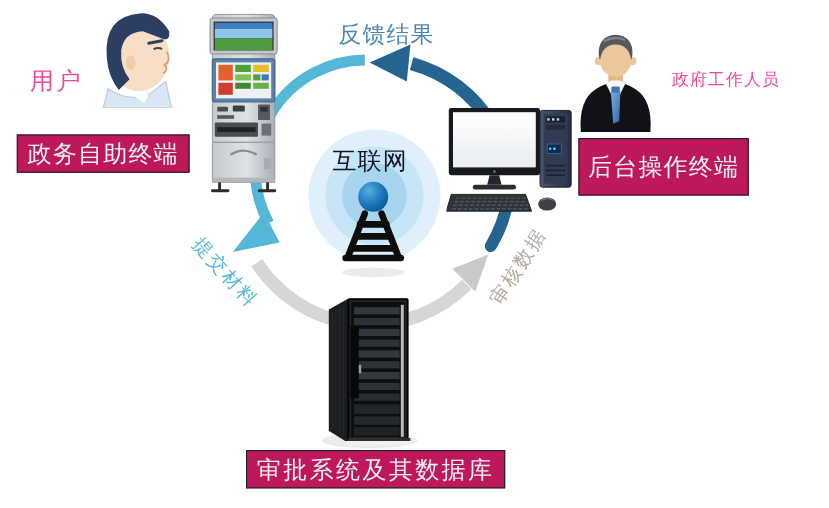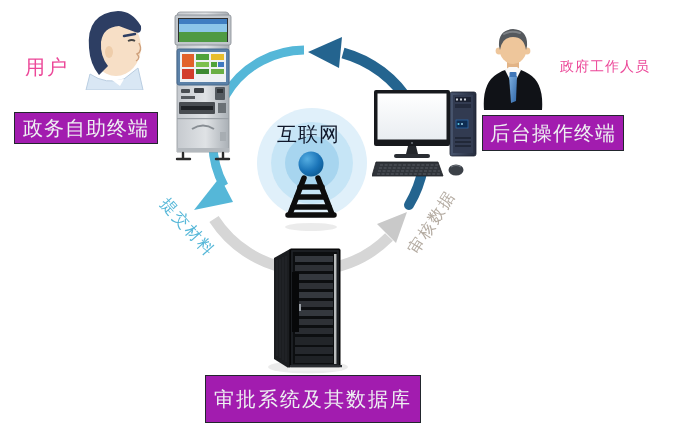--- a/index.html
+++ b/index.html
@@ -3,39 +3,39 @@
 <meta charset="utf-8">
 <style>
   html,body{margin:0;padding:0;background:#fff;}
   .canvas{
     position:relative;width:691px;height:423px;background:#ffffff;overflow:hidden;
     font-family:"Liberation Sans","DejaVu Sans",sans-serif;
   }
   .canvas svg{position:absolute;}
   .txt{position:absolute;color:#ec4899;white-space:nowrap;z-index:6;}
   .tag{
-    position:absolute;background:#a21caf;border:1px solid #22262d;color:#eef0f2;
+    position:absolute;background:#be185d;border:1px solid #22262d;color:#eef0f2;
     display:flex;align-items:center;justify-content:center;
     font-size:20px;letter-spacing:1px;z-index:6;box-sizing:border-box;
   }
   #t-user{left:25px;top:54px;font-size:20px;letter-spacing:2px;}
   #t-feedback{left:282px;top:16px;font-size:19px;color:#4a86ac;letter-spacing:1px;}
   #t-staff{left:560px;top:58px;font-size:14px;letter-spacing:1px;}
   #t-internet{left:277px;top:121px;font-size:20px;color:#0f172a;letter-spacing:1px;z-index:4;}
   #t-submit{
     left:171px;top:194px;font-size:16px;color:#55b7d8;letter-spacing:2px;
     transform:rotate(48deg);transform-origin:left top;
   }
   #t-audit{
     left:404px;top:247px;font-size:16px;color:#b3aaa0;letter-spacing:2px;
     transform:rotate(-57deg);transform-origin:left top;
   }
   #tag-kiosk{left:14px;top:112px;width:144px;height:32px;}
-  #tag-backend{left:482px;top:115px;width:142px;height:36px;}
-  #tag-server{left:205px;top:375px;width:216px;height:48px;letter-spacing:2px;}
+  #tag-backend{left:482px;top:115px;width:142px;height:48px;}
+  #tag-server{left:205px;top:375px;width:216px;height:32px;letter-spacing:2px;}
   .bg-layer{left:0;top:0;z-index:1;}
   .icon-layer{z-index:3;}
 </style>
 </head>
 <body>
 
 <div class="canvas">
 
   <svg class="bg-layer" width="691" height="423" viewBox="0 0 691 423">
     <defs>
@@ -223,20 +223,21 @@
       <rect x="29" y="114" width="38" height="7" fill="#1f2226"></rect>
     </g>
     <rect x="26" y="30" width="7" height="60" fill="#070809"></rect>
     <rect x="33" y="62" width="2" height="7" fill="#9aa0a6"></rect>
     <rect x="68" y="12" width="2.5" height="110" fill="#d8dadc" opacity="0.85"></rect>
     <rect x="24" y="123" width="52" height="2.5" fill="#2b2e33"></rect>
     <rect x="22" y="125.5" width="54" height="3.5" fill="#f0f0f0"></rect>
   </svg>
 
   <div class="txt" id="t-user">用户</div>
+  <div class="txt" id="t-feedback">反馈结果</div>
   <div class="txt" id="t-staff">政府工作人员</div>
   <div class="txt" id="t-internet">互联网</div>
   <div class="txt" id="t-submit">提交材料</div>
   <div class="txt" id="t-audit">审核数据</div>
 
   <div class="tag" id="tag-kiosk">政务自助终端</div>
   <div class="tag" id="tag-backend">后台操作终端</div>
   <div class="tag" id="tag-server">审批系统及其数据库</div>
 
 </div>

